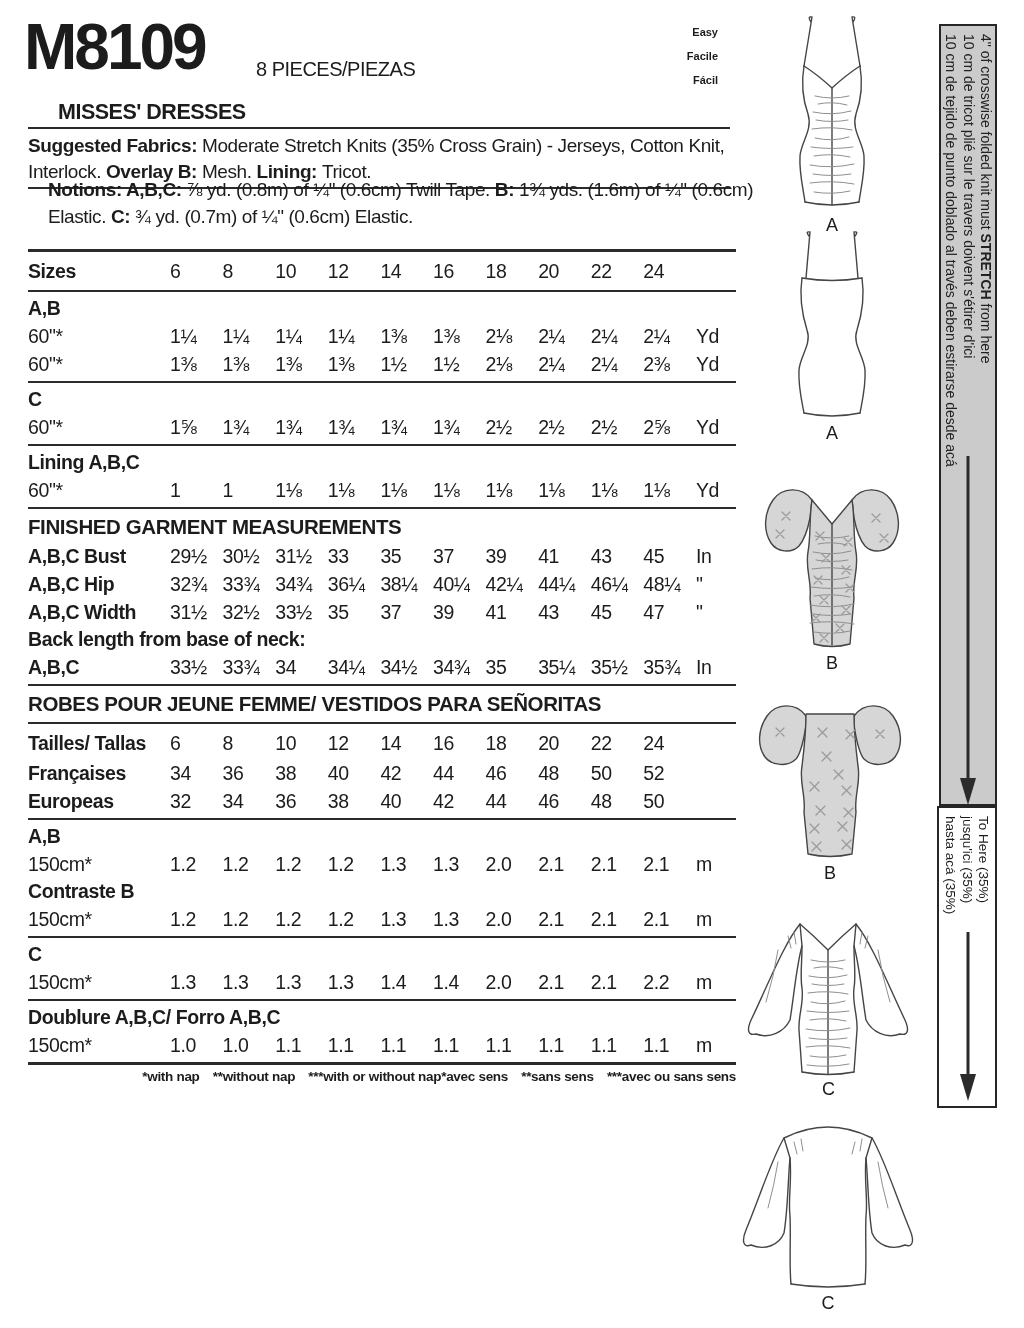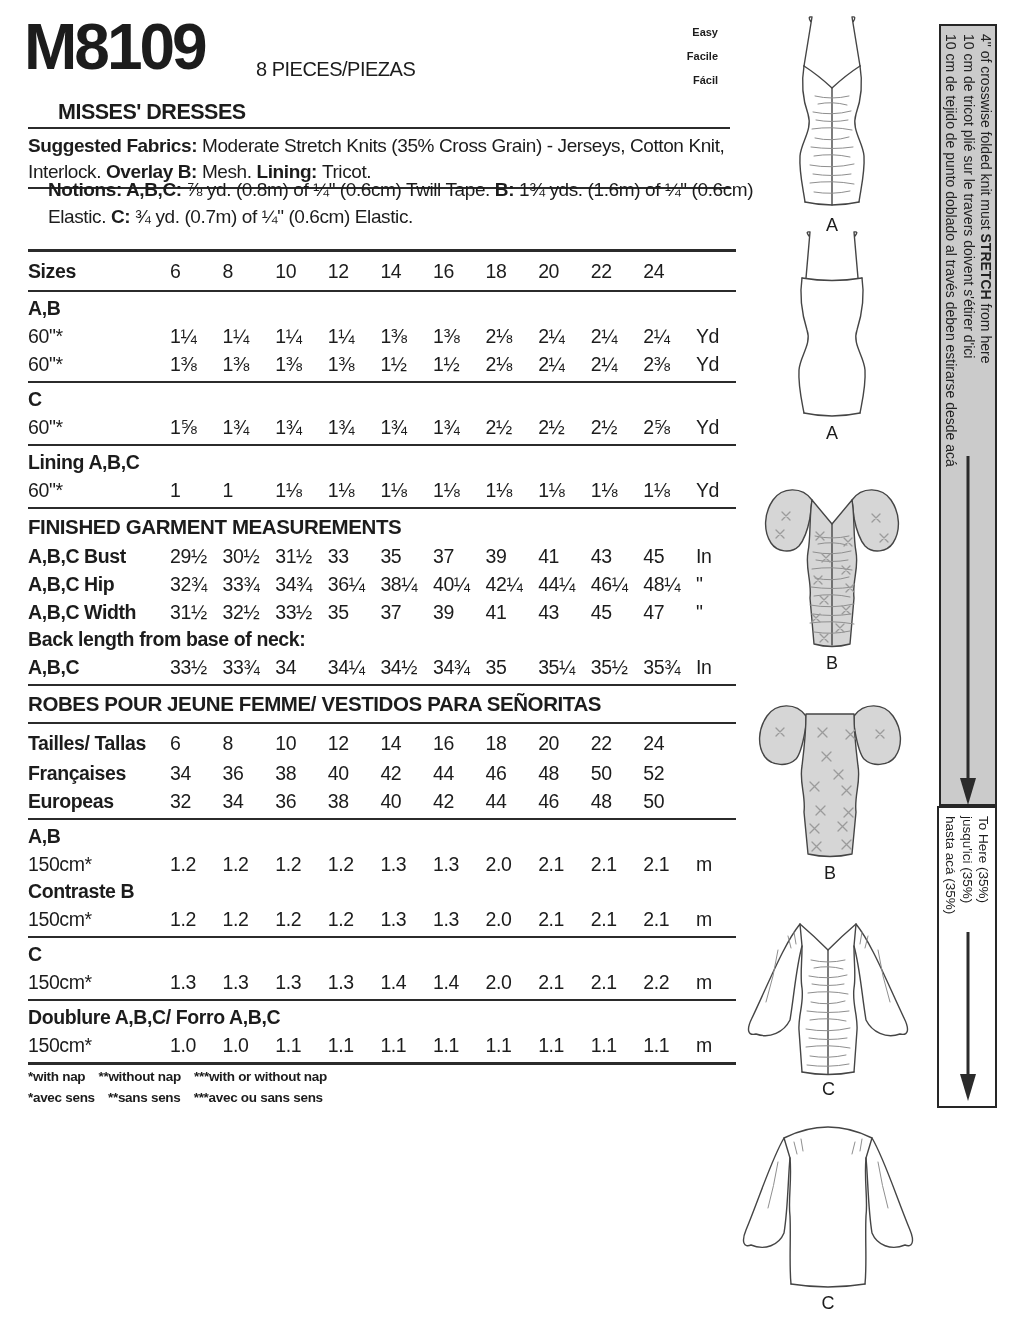--- a/index.html
+++ b/index.html
@@ -21,21 +21,21 @@
   .t-row{display:grid;grid-template-columns:142px repeat(10,52.6px) auto;
          align-items:center;height:28px;font-size:19.5px;letter-spacing:-.4px;}
   .t-row.hdr{height:32px;}
   .t-row .lbl{font-weight:normal;}
   .t-row .lbl.b,.t-row.hdr .lbl{font-weight:bold;}
   .t-group{font-weight:bold;font-size:19.5px;height:27px;display:flex;align-items:center;letter-spacing:-.4px;}
   .t-section{font-weight:bold;font-size:20.5px;height:30px;display:flex;align-items:center;letter-spacing:-.4px;}
   
   .footnotes{position:absolute;left:28px;top:1066px;width:708px;font-size:13.5px;
              font-weight:bold;line-height:21px;letter-spacing:-.3px;}
-  .fn-line1{display:flex;justify-content:flex-end;flex-direction:column;}
+  .fn-line1{display:flex;justify-content:flex-end;}
   
   .fig{position:absolute;text-align:center;}
   .fig svg{display:block;margin:0 auto;}
   .fig-label{font-size:18px;margin-top:1px;}
   
   .strip{position:absolute;left:939px;top:24px;width:58px;height:782px;background:#cbcbcb;
          border:2px solid #262626;box-sizing:border-box;}
   .strip-text{position:absolute;top:8px;right:1px;height:760px;writing-mode:vertical-rl;
               font-size:14px;line-height:17.5px;color:#222;letter-spacing:0;}
   .strip-arrow{position:absolute;left:19px;top:430px;}

